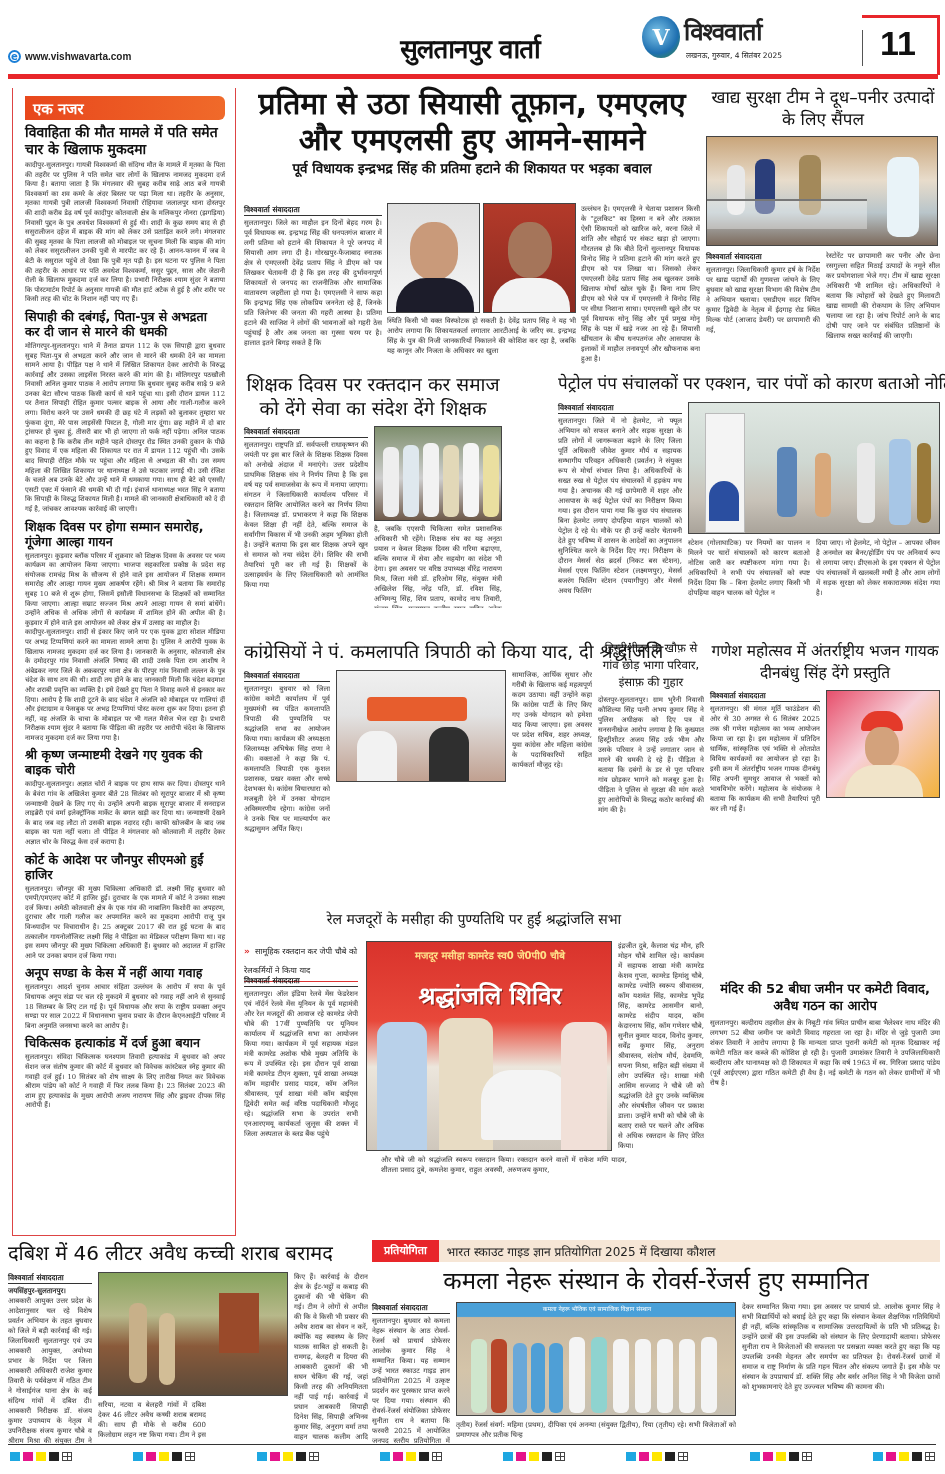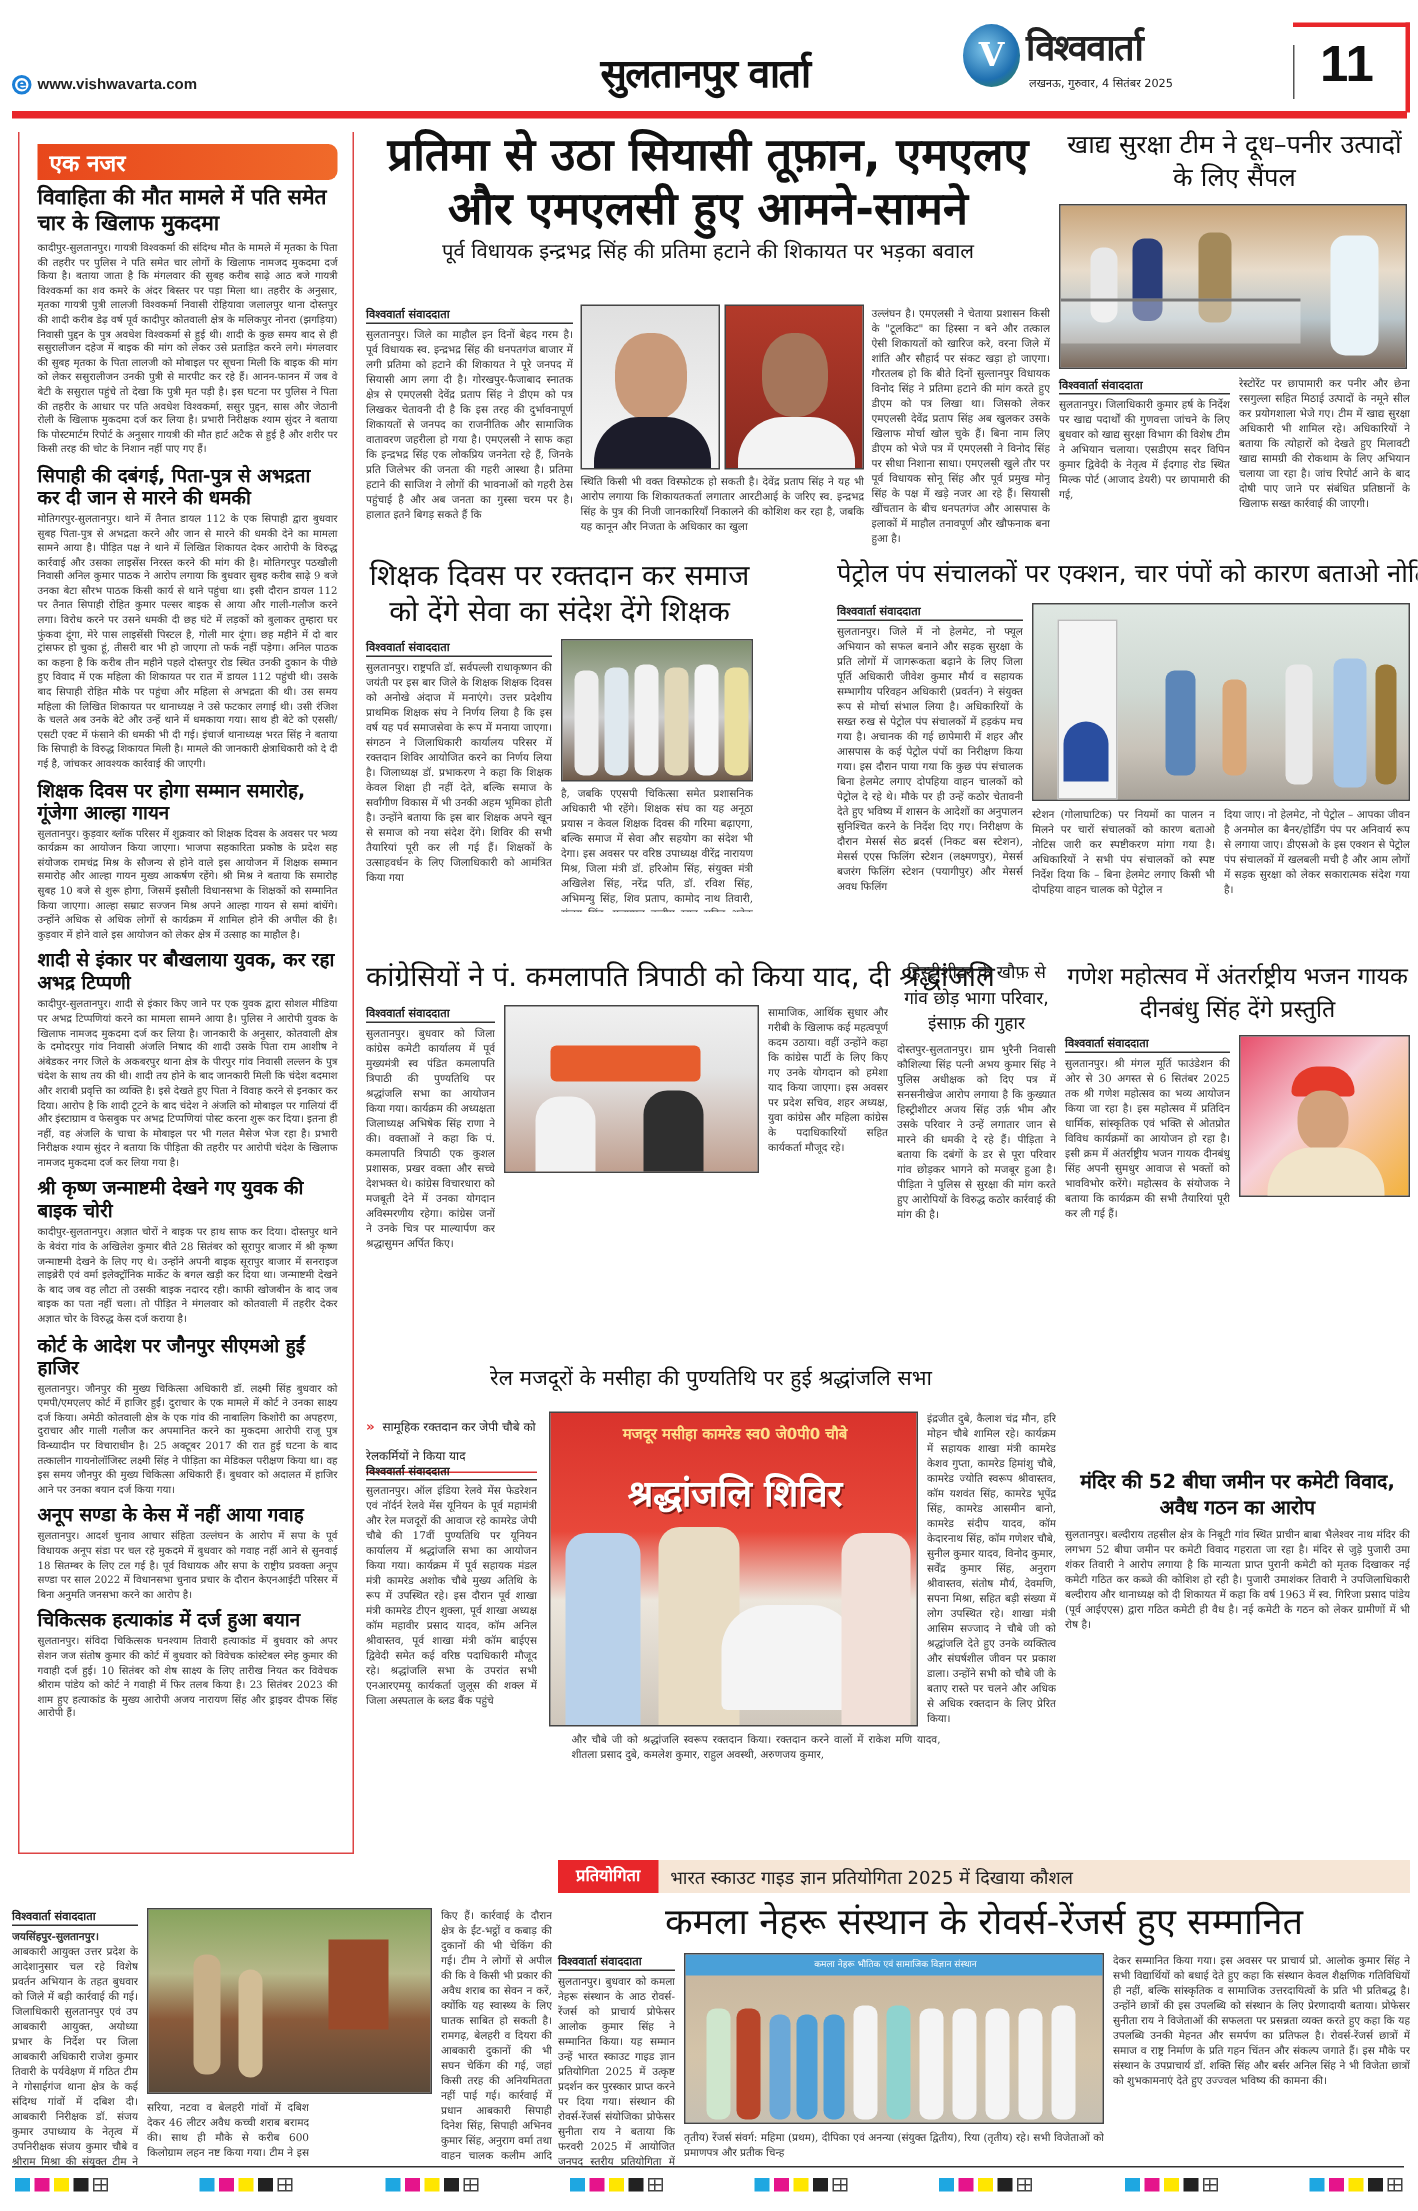--- a/index.html
+++ b/index.html
@@ -45,21 +45,20 @@
   </div>
   <div>
     <div class="left-h">सिपाही की दबंगई, पिता-पुत्र से अभद्रता कर दी जान से मारने की धमकी</div>
     <div class="left-p">मोतिगरपुर-सुलतानपुर। थाने में तैनात डायल 112 के एक सिपाही द्वारा बुधवार सुबह पिता-पुत्र से अभद्रता करने और जान से मारने की धमकी देने का मामला सामने आया है। पीड़ित पक्ष ने थाने में लिखित शिकायत देकर आरोपी के विरुद्ध कार्रवाई और उसका लाइसेंस निरस्त करने की मांग की है। मोतिगरपुर पठखौली निवासी अनिल कुमार पाठक ने आरोप लगाया कि बुधवार सुबह करीब साढ़े 9 बजे उनका बेटा सौरभ पाठक किसी कार्य से थाने पहुंचा था। इसी दौरान डायल 112 पर तैनात सिपाही रोहित कुमार पल्सर बाइक से आया और गाली-गलौज करने लगा। विरोध करने पर उसने धमकी दी छह घंटे में लड़कों को बुलाकर तुम्हारा घर फुंकवा दूंगा, मेरे पास लाइसेंसी पिस्टल है, गोली मार दूंगा। छह महीने में दो बार ट्रांसफर हो चुका हूं, तीसरी बार भी हो जाएगा तो फर्क नहीं पड़ेगा। अनिल पाठक का कहना है कि करीब तीन महीने पहले दोस्तपुर रोड स्थित उनकी दुकान के पीछे हुए विवाद में एक महिला की शिकायत पर रात में डायल 112 पहुंची थी। उसके बाद सिपाही रोहित मौके पर पहुंचा और महिला से अभद्रता की थी। उस समय महिला की लिखित शिकायत पर थानाध्यक्ष ने उसे फटकार लगाई थी। उसी रंजिश के चलते अब उनके बेटे और उन्हें थाने में धमकाया गया। साथ ही बेटे को एससी/एसटी एक्ट में फंसाने की धमकी भी दी गई। इंचार्ज थानाध्यक्ष भरत सिंह ने बताया कि सिपाही के विरुद्ध शिकायत मिली है। मामले की जानकारी क्षेत्राधिकारी को दे दी गई है, जांचकर आवश्यक कार्रवाई की जाएगी।</div>
   </div>
   <div>
     <div class="left-h">शिक्षक दिवस पर होगा सम्मान समारोह, गूंजेगा आल्हा गायन</div>
     <div class="left-p">सुलतानपुर। कुड़वार ब्लॉक परिसर में शुक्रवार को शिक्षक दिवस के अवसर पर भव्य कार्यक्रम का आयोजन किया जाएगा। भाजपा सहकारिता प्रकोष्ठ के प्रदेश सह संयोजक रामचंद्र मिश्र के सौजन्य से होने वाले इस आयोजन में शिक्षक सम्मान समारोह और आल्हा गायन मुख्य आकर्षण रहेंगे। श्री मिश्र ने बताया कि समारोह सुबह 10 बजे से शुरू होगा, जिसमें इसौली विधानसभा के शिक्षकों को सम्मानित किया जाएगा। आल्हा सम्राट सज्जन मिश्र अपने आल्हा गायन से समां बांधेंगे। उन्होंने अधिक से अधिक लोगों से कार्यक्रम में शामिल होने की अपील की है। कुड़वार में होने वाले इस आयोजन को लेकर क्षेत्र में उत्साह का माहौल है।</div>
   </div>
   <div>
-    <div class="left-h">शादी से इंकार पर बौखलाया युवक, कर रहा अभद्र टिप्पणी</div>
     <div class="left-p">कादीपुर-सुलतानपुर। शादी से इंकार किए जाने पर एक युवक द्वारा सोशल मीडिया पर अभद्र टिप्पणियां करने का मामला सामने आया है। पुलिस ने आरोपी युवक के खिलाफ नामजद मुकदमा दर्ज कर लिया है। जानकारी के अनुसार, कोतवाली क्षेत्र के दमोदरपुर गांव निवासी अंजलि निषाद की शादी उसके पिता राम आशीष ने अंबेडकर नगर जिले के अकबरपुर थाना क्षेत्र के पीरपुर गांव निवासी लल्लन के पुत्र चंदेश के साथ तय की थी। शादी तय होने के बाद जानकारी मिली कि चंदेश बदमाश और शराबी प्रवृत्ति का व्यक्ति है। इसे देखते हुए पिता ने विवाह करने से इनकार कर दिया। आरोप है कि शादी टूटने के बाद चंदेश ने अंजलि को मोबाइल पर गालियां दीं और इंस्टाग्राम व फेसबुक पर अभद्र टिप्पणियां पोस्ट करना शुरू कर दिया। इतना ही नहीं, वह अंजलि के चाचा के मोबाइल पर भी गलत मैसेज भेज रहा है। प्रभारी निरीक्षक श्याम सुंदर ने बताया कि पीड़िता की तहरीर पर आरोपी चंदेश के खिलाफ नामजद मुकदमा दर्ज कर लिया गया है।</div>
   </div>
   <div>
     <div class="left-h">श्री कृष्ण जन्माष्टमी देखने गए युवक की बाइक चोरी</div>
     <div class="left-p">कादीपुर-सुलतानपुर। अज्ञात चोरों ने बाइक पर हाथ साफ कर दिया। दोस्तपुर थाने के बेवंरा गांव के अखिलेश कुमार बीते 28 सितंबर को सूरापुर बाजार में श्री कृष्ण जन्माष्टमी देखने के लिए गए थे। उन्होंने अपनी बाइक सूरापुर बाजार में सनराइज लाइब्रेरी एवं वर्मा इलेक्ट्रॉनिक मार्केट के बगल खड़ी कर दिया था। जन्माष्टमी देखने के बाद जब वह लौटा तो उसकी बाइक नदारद रही। काफी खोजबीन के बाद जब बाइक का पता नहीं चला। तो पीड़ित ने मंगलवार को कोतवाली में तहरीर देकर अज्ञात चोर के विरुद्ध केस दर्ज कराया है।</div>
   </div>
   <div>
     <div class="left-h">कोर्ट के आदेश पर जौनपुर सीएमओ हुईं हाजिर</div>
     <div class="left-p">सुलतानपुर। जौनपुर की मुख्य चिकित्सा अधिकारी डॉ. लक्ष्मी सिंह बुधवार को एमपी/एमएलए कोर्ट में हाजिर हुईं। दुराचार के एक मामले में कोर्ट ने उनका साक्ष्य दर्ज किया। अमेठी कोतवाली क्षेत्र के एक गांव की नाबालिग किशोरी का अपहरण, दुराचार और गाली गलौज कर अपमानित करने का मुकदमा आरोपी राजू पुत्र विन्ध्यादीन पर विचाराधीन है। 25 अक्टूबर 2017 की रात हुई घटना के बाद तत्कालीन गायनोलॉजिस्ट लक्ष्मी सिंह ने पीड़िता का मेडिकल परीक्षण किया था। वह इस समय जौनपुर की मुख्य चिकित्सा अधिकारी हैं। बुधवार को अदालत में हाजिर आने पर उनका बयान दर्ज किया गया।</div>
   </div>
@@ -69,21 +68,21 @@
   </div>
   <div>
     <div class="left-h">चिकित्सक हत्याकांड में दर्ज हुआ बयान</div>
     <div class="left-p">सुलतानपुर। संविदा चिकित्सक घनश्याम तिवारी हत्याकांड में बुधवार को अपर सेशन जज संतोष कुमार की कोर्ट में बुधवार को विवेचक कांस्टेबल स्नेह कुमार की गवाही दर्ज हुई। 10 सितंबर को शेष साक्ष्य के लिए तारीख नियत कर विवेचक श्रीराम पांडेय को कोर्ट ने गवाही में फिर तलब किया है। 23 सितंबर 2023 की शाम हुए हत्याकांड के मुख्य आरोपी अजय नारायण सिंह और ड्राइवर दीपक सिंह आरोपी हैं।</div>
   </div>
 </div>
 
 <div class="abs" style="left:244px;top:86px;width:456px;height:280px;">
   <div class="hl" style="font-size:30px;line-height:36px;">प्रतिमा से उठा सियासी तूफ़ान, एमएलए</div>
   <div class="hl" style="font-size:30px;line-height:36px;">और एमएलसी हुए आमने-सामने</div>
-  <div class="hl" style="font-size:13.5px;font-weight:normal;margin-top:3px;">पूर्व विधायक इन्द्रभद्र सिंह की प्रतिमा हटाने की शिकायत पर भड़का बवाल</div>
+  <div class="hl" style="font-size:13.5px;font-weight:bold;margin-top:3px;">पूर्व विधायक इन्द्रभद्र सिंह की प्रतिमा हटाने की शिकायत पर भड़का बवाल</div>
   <div class="abs" style="left:0;top:118px;width:138px;">
     <div class="byline">विश्ववार्ता संवाददाता</div>
     <div class="txt" style="height:186px;">सुलतानपुर। जिले का माहौल इन दिनों बेहद गरम है। पूर्व विधायक स्व. इन्द्रभद्र सिंह की धनपतगंज बाजार में लगी प्रतिमा को हटाने की शिकायत ने पूरे जनपद में सियासी आग लगा दी है। गोरखपुर-फैजाबाद स्नातक क्षेत्र से एमएलसी देवेंद्र प्रताप सिंह ने डीएम को पत्र लिखकर चेतावनी दी है कि इस तरह की दुर्भावनापूर्ण शिकायतों से जनपद का राजनीतिक और सामाजिक वातावरण जहरीला हो गया है। एमएलसी ने साफ कहा कि इन्द्रभद्र सिंह एक लोकप्रिय जननेता रहे हैं, जिनके प्रति जिलेभर की जनता की गहरी आस्था है। प्रतिमा हटाने की साजिश ने लोगों की भावनाओं को गहरी ठेस पहुंचाई है और अब जनता का गुस्सा चरम पर है। हालात इतने बिगड़ सकते हैं कि</div>
   </div>
   <div class="photo" style="left:143px;top:117px;width:93px;height:110px;background:linear-gradient(180deg,#e0e0e0,#f5f5f5);">
     <div class="abs" style="left:22px;top:18px;width:48px;height:58px;border-radius:45%;background:#c99a7a;"></div>
     <div class="abs" style="left:8px;top:74px;width:78px;height:40px;border-radius:30px 30px 0 0;background:#1c1c2a;"></div>
   </div>
   <div class="photo" style="left:239px;top:117px;width:93px;height:110px;background:linear-gradient(180deg,#b33a2a,#8a2a20);">
     <div class="abs" style="left:24px;top:18px;width:44px;height:56px;border-radius:45%;background:#a5755a;"></div>
@@ -199,20 +198,21 @@
     <div class="abs" style="left:10px;top:80px;width:50px;height:128px;background:#b9d1ea;border-radius:14px 14px 0 0;"></div>
     <div class="abs" style="left:72px;top:76px;width:54px;height:132px;background:#e8dcc4;border-radius:14px 14px 0 0;"></div>
     <div class="abs" style="left:114px;top:128px;width:90px;height:70px;background:#f4f4f4;border-radius:30px 30px 4px 4px;"></div>
     <div class="abs" style="left:194px;top:80px;width:46px;height:128px;background:#f1e0d8;border-radius:14px 14px 0 0;"></div>
   </div>
   <div class="txt abs" style="left:122px;top:250px;width:246px;height:30px;margin-left:15px;">और चौबे जी को श्रद्धांजलि स्वरूप रक्तदान किया। रक्तदान करने वालों में राकेश मणि यादव, शीतला प्रसाद दुबे, कमलेश कुमार, राहुल अवस्थी, अरुणजय कुमार,</div>
   <div class="txt abs" style="left:374px;top:36px;width:86px;height:244px;">इंद्रजीत दुबे, कैलाश चंद्र मौन, हरि मोहन चौबे शामिल रहे। कार्यक्रम में सहायक शाखा मंत्री कामरेड केशव गुप्ता, कामरेड हिमांशु चौबे, कामरेड ज्योति स्वरूप श्रीवास्तव, कॉम यशवंत सिंह, कामरेड भूपेंद्र सिंह, कामरेड आसमीन बानो, कामरेड संदीप यादव, कॉम केदारनाथ सिंह, कॉम गणेशर चौबे, सुनील कुमार यादव, विनोद कुमार, सर्वेंद्र कुमार सिंह, अनुराग श्रीवास्तव, संतोष मौर्य, देवमणि, सपना मिश्रा, सहित बड़ी संख्या में लोग उपस्थित रहे। शाखा मंत्री आसिम सज्जाद ने चौबे जी को श्रद्धांजलि देते हुए उनके व्यक्तित्व और संघर्षशील जीवन पर प्रकाश डाला। उन्होंने सभी को चौबे जी के बताए रास्ते पर चलने और अधिक से अधिक रक्तदान के लिए प्रेरित किया।</div>
 </div>
 
 <div class="abs" style="left:8px;top:1240px;width:360px;height:200px;">
+  <div class="hl" style="font-size:20px;line-height:26px;font-weight:normal;text-align:left;">दबिश में 46 लीटर अवैध कच्ची शराब बरामद</div>
   <div class="abs" style="left:0;top:32px;width:84px;">
     <div class="byline">विश्ववार्ता संवाददाता</div>
     <div class="txt" style="font-weight:bold;">जयसिंहपुर-सुलतानपुर।</div>
     <div class="txt" style="height:150px;">आबकारी आयुक्त उत्तर प्रदेश के आदेशानुसार चल रहे विशेष प्रवर्तन अभियान के तहत बुधवार को जिले में बड़ी कार्रवाई की गई। जिलाधिकारी सुलतानपुर एवं उप आबकारी आयुक्त, अयोध्या प्रभार के निर्देश पर जिला आबकारी अधिकारी राजेश कुमार तिवारी के पर्यवेक्षण में गठित टीम ने गोसाईगंज थाना क्षेत्र के कई संदिग्ध गांवों में दबिश दी। आबकारी निरीक्षक डॉ. संजय कुमार उपाध्याय के नेतृत्व में उपनिरीक्षक संजय कुमार चौबे व श्रीराम मिश्रा की संयुक्त टीम ने दियरा, खैरहा, महमूदपुर, जंगलिया, मीरपुर,</div>
   </div>
   <div class="photo" style="left:90px;top:32px;width:190px;height:124px;background:linear-gradient(180deg,#86a35c 0%,#b7b88a 35%,#8a5a3a 60%,#5a4a3a 100%);">
     <div class="abs" style="left:30px;top:30px;width:18px;height:80px;background:#c8b089;border-radius:8px;"></div>
     <div class="abs" style="left:60px;top:40px;width:16px;height:72px;background:#d2bd96;border-radius:8px;"></div>
     <div class="abs" style="left:120px;top:20px;width:40px;height:60px;background:#9a4a2a;"></div>
   </div>

